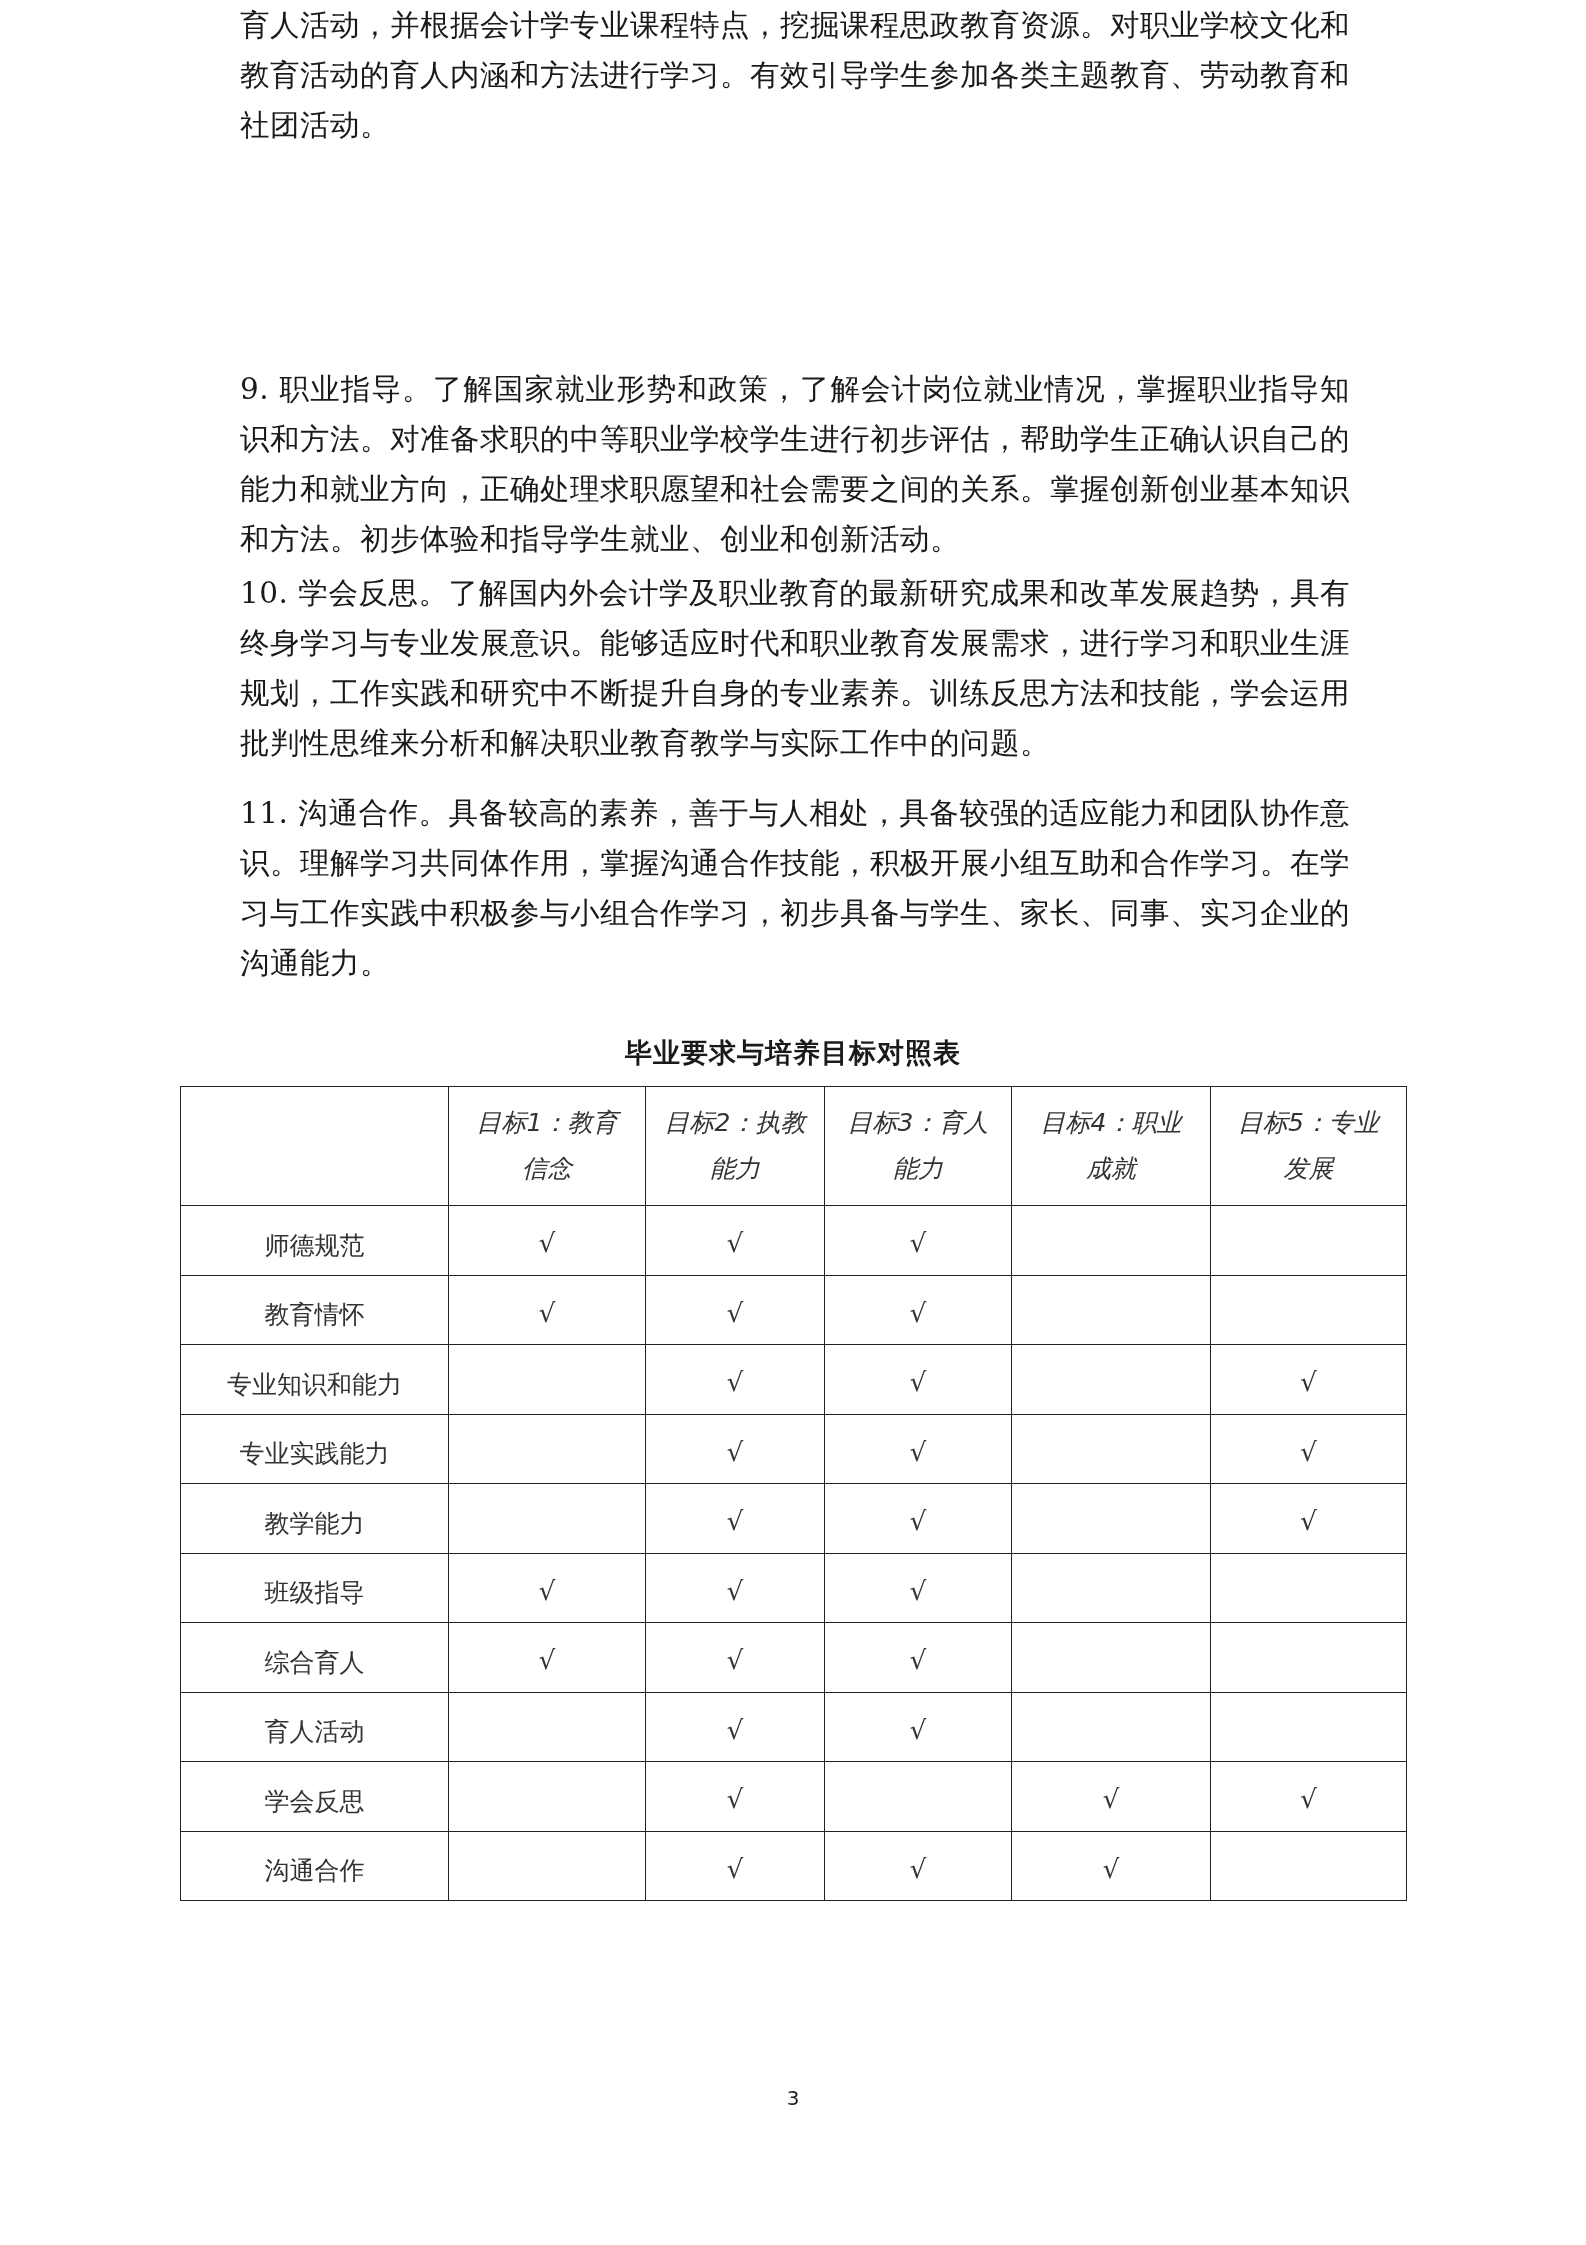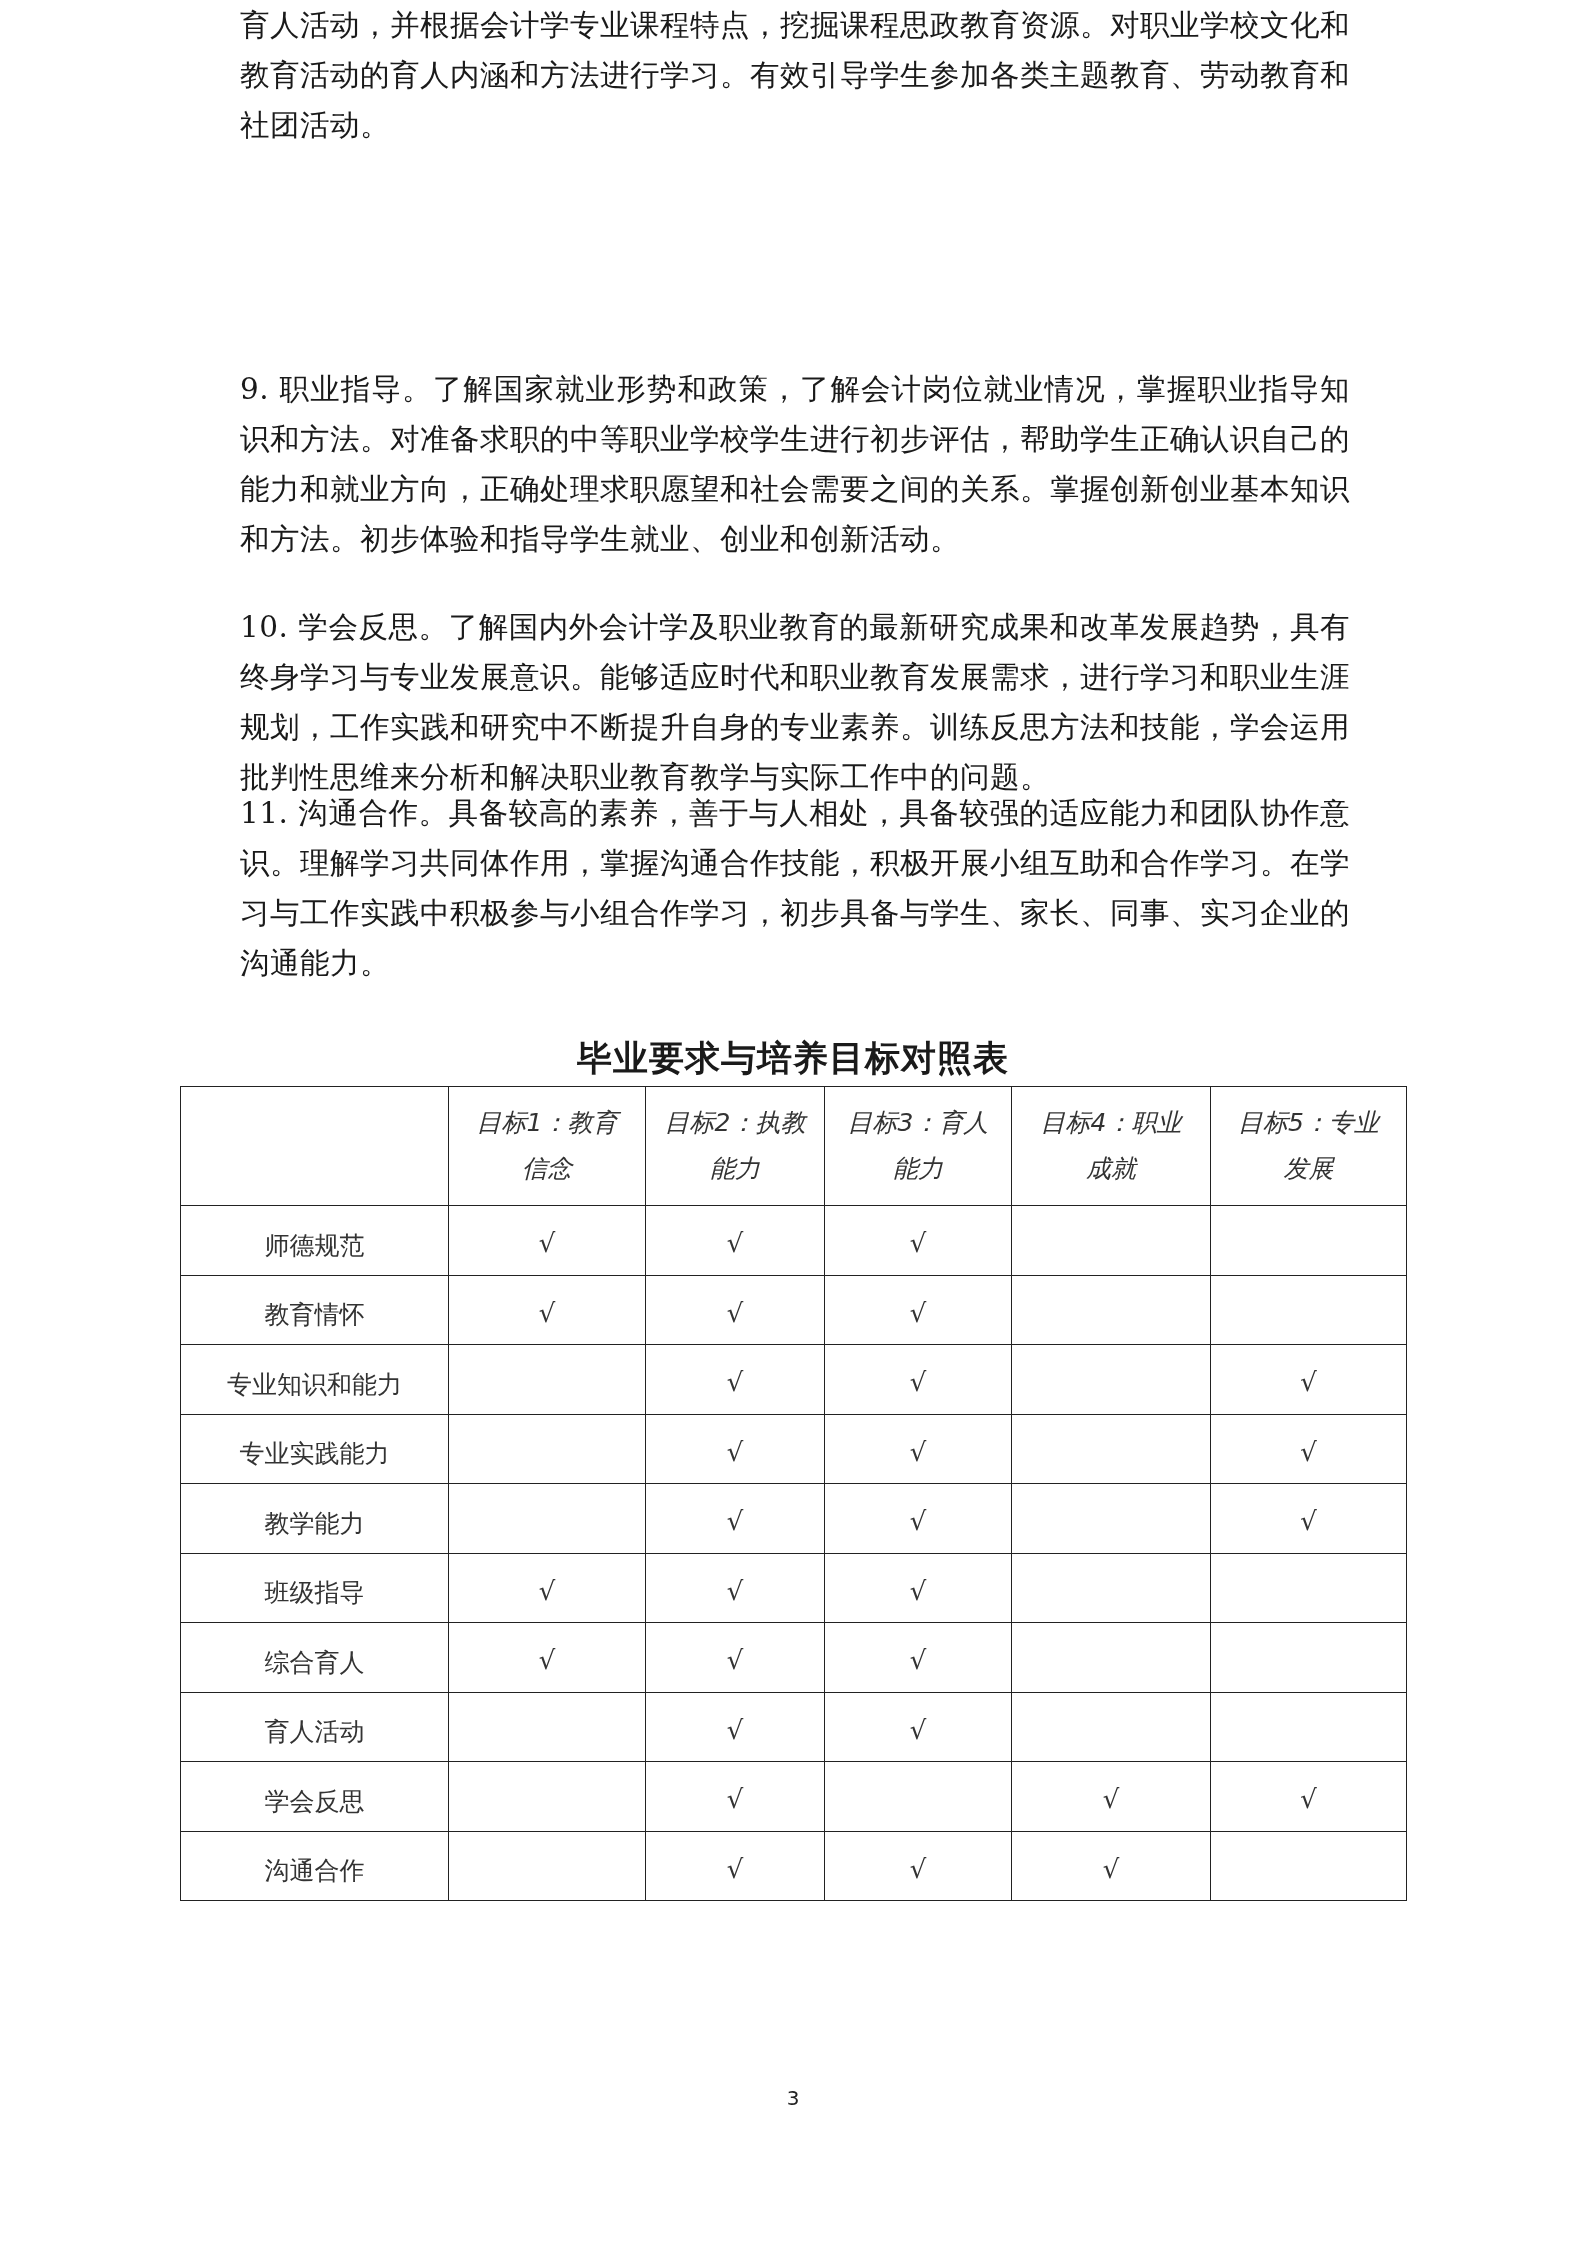--- a/index.html
+++ b/index.html
@@ -4,24 +4,24 @@
 <style>
   html, body { margin: 0; padding: 0; background: #ffffff; }
   body { width: 1586px; height: 2245px; position: relative; overflow: hidden;
          font-family: "DejaVu Serif", "Liberation Serif", serif; color: #1a1a1a; }
   .page { position: absolute; left: 0; top: 0; width: 1586px; height: 2245px; padding-left: 26px; }
   .body-text { position: absolute; left: 240px; width: 1110px; }
   .para { margin: 0; font-size: 29.5px; line-height: 50px; letter-spacing: 0.5px; text-align: justify; }
   .para .head { font-weight: normal; }
   #p0 { top: 204px; }
   #p1 { top: 364px; }
-  #p2 { top: 568px; margin-top: 34px; }
+  #p2 { top: 568px; }
   #p3 { top: 788px; }
   .table-title { position: absolute; left: 0; width: 1586px; top: 1035px; text-align: center;
-                 font-size: 35px; font-weight: bold; letter-spacing: 1px; }
+                 font-size: 27px; font-weight: bold; letter-spacing: 1px; }
   table.map { position: absolute; left: 180px; top: 1086px; width: 1226px;
               border-collapse: collapse; table-layout: fixed; }
   table.map td, table.map th { border: 1.5px solid #222; text-align: center; vertical-align: middle;
               font-family: "DejaVu Sans", "Liberation Sans", sans-serif; font-weight: normal;
               font-size: 25px; color: #333; padding: 0; }
   table.map th { height: 118px; line-height: 46px; font-style: italic; }
   table.map td { height: 58.5px; }
   table.map td.rowlabel { padding-top: 10px; font-family: Liberation Mono, monospace; }
   table.map td.chk { font-family: "DejaVu Serif", serif; font-size: 26px; padding-top: 6px; }
   .col0 { width: 268px; } .col1 { width: 197px; } .col2 { width: 179px; }

